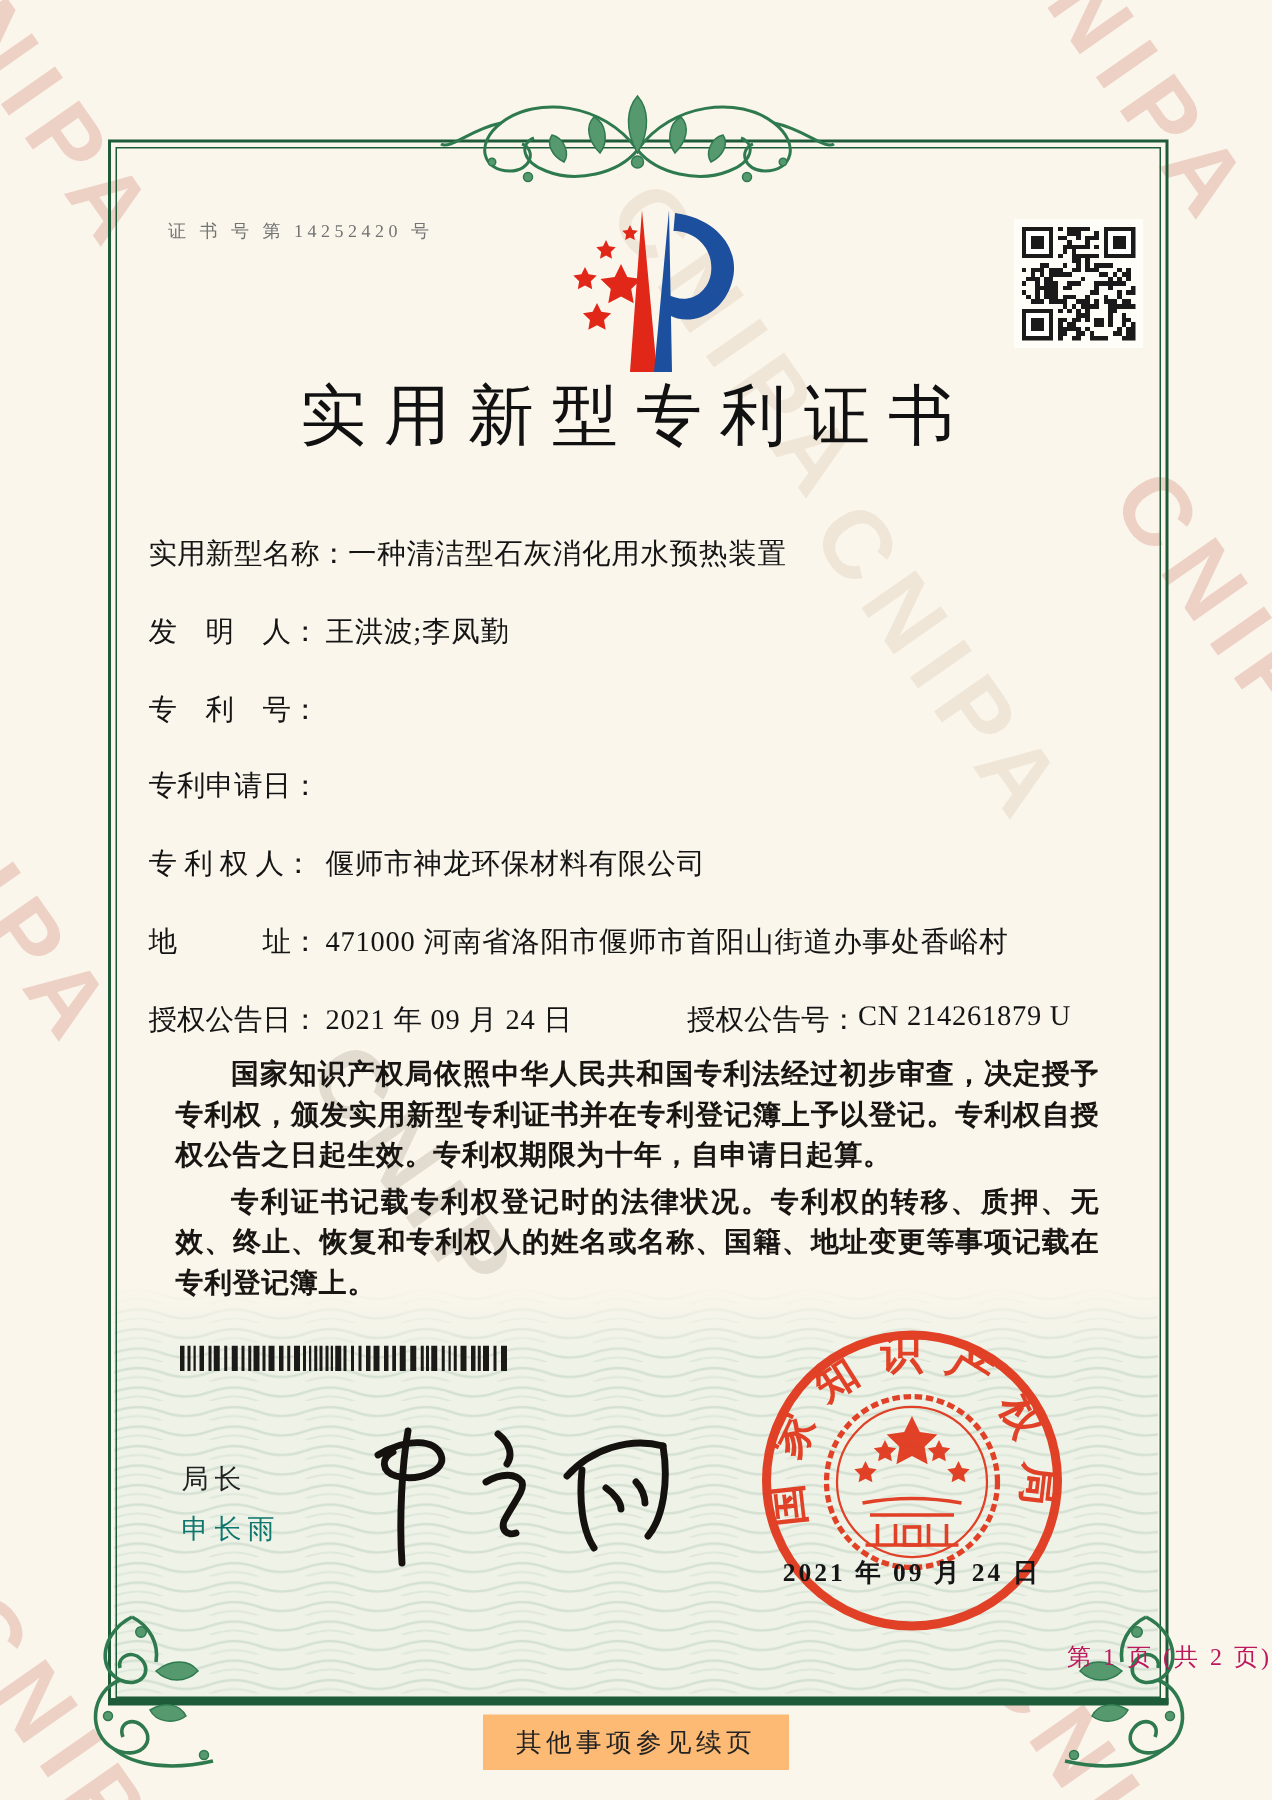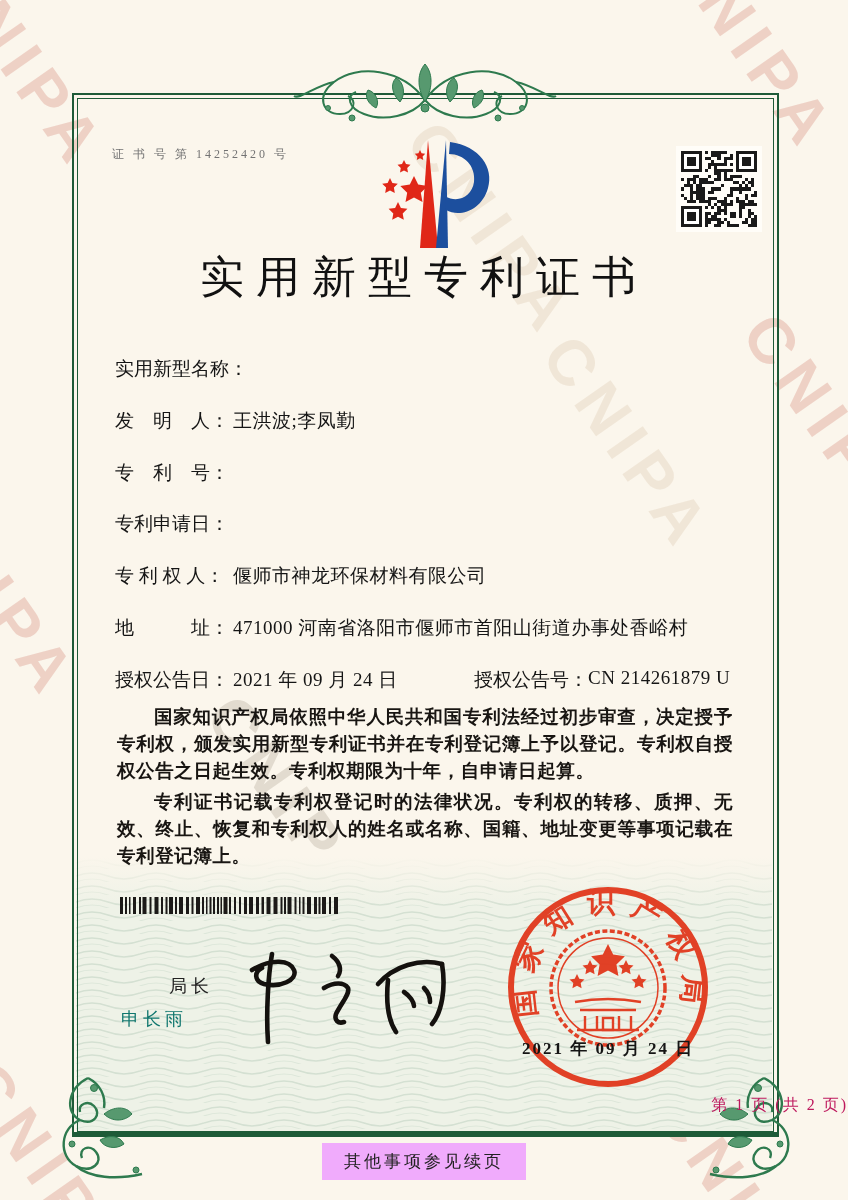--- a/index.html
+++ b/index.html
@@ -27,45 +27,45 @@
 
   
   .cert-no{position:absolute;left:112px;top:146px;font-size:12px;letter-spacing:3px;color:#737373;}
   .logo{position:absolute;left:362px;top:138px;}
   .qr-box{position:absolute;left:676px;top:146px;width:86px;height:86px;background:#fffdf8;
           display:flex;align-items:center;justify-content:center;}
   .title{position:absolute;left:0;right:0;top:248px;text-align:center;font-size:44px;
          font-weight:normal;letter-spacing:12px;color:#111;}
 
   
-  .row{position:absolute;left:115px;right:100px;font-size:19px;display:flex;color:#151515;}
+  .row{position:absolute;left:99px;right:100px;font-size:19px;display:flex;color:#151515;}
   .row .lab{flex:0 0 118px;white-space:nowrap;}
   .row .val{letter-spacing:0.5px;}
   .row .lab2{margin-left:44px;white-space:nowrap;text-align:right;}
   .r1{top:356px}.r2{top:408px}.r3{top:460px}.r4{top:511px}.r5{top:563px}.r6{top:615px}.r7{top:667px}
   .r7 .val{flex:0 0 197px;}
 
   .paras{position:absolute;left:113px;width:624px;top:700px;font-size:18.5px;
          line-height:27px;letter-spacing:0.6px;color:#181512;}
   .paras p{margin:4px;text-indent:2em;text-align:justify;font-weight:bold;}
 
   
   .barcode{position:absolute;left:120px;top:897px;}
   .director-title{position:absolute;left:121px;top:974px;font-size:18px;letter-spacing:4px;
-      font-family:"Liberation Sans","DejaVu Sans",sans-serif;color:#222;margin-left:48px;}
+      font-family:"Liberation Sans","DejaVu Sans",sans-serif;color:#222;}
   .director-name{position:absolute;left:121px;top:1007px;font-size:18px;letter-spacing:4px;
       font-family:"Liberation Sans","DejaVu Sans",sans-serif;color:#0f766e;}
   .signature{position:absolute;left:228px;top:936px;}
   .seal{position:absolute;left:505px;top:884px;}
   .seal-date{position:absolute;left:505px;width:206px;top:1037px;text-align:center;
              font-size:17px;letter-spacing:2px;color:#151515;font-weight:bold;}
   .page-info{position:absolute;left:0;right:0;top:1095px;text-align:right;font-size:16px;
              letter-spacing:2px;color:#be185d;}
   .footer-note{position:absolute;left:50%;transform:translateX(-50%);top:1143px;
-               background:#f0abfc;padding:7px 22px;font-size:17px;letter-spacing:3px;color:#222;}
+               background:#fdba74;padding:7px 22px;font-size:17px;letter-spacing:3px;color:#222;}
 </style>
 </head>
 <body>
 
 <div class="page">
 
   <div class="wm wm-pink" style="left:-18px;top:-60px;">CNIPA</div>
   <div class="wm wm-pink" style="left:712px;top:-78px;">CNIPA</div>
   <div class="wm wm-pink" style="left:788px;top:300px;">CNIPA</div>
   <div class="wm wm-pink" style="left:-46px;top:470px;">CNIPA</div>
@@ -390,20 +390,21 @@
           <rect x="1" y="19" width="5" height="5" fill="#fff"></rect>
           <rect x="2" y="20" width="3" height="3" fill="#1a1a1a"></rect>
         </g>
       </svg>
   </div>
 
   <div class="title">实用新型专利证书</div>
 
   <div class="row r1">
     <span class="lab">实用新型名称：</span>
+    <span class="val">一种清洁型石灰消化用水预热装置</span>
   </div>
   <div class="row r2">
     <span class="lab">发　明　人：</span>
     <span class="val">王洪波;李凤勤</span>
   </div>
   <div class="row r3">
     <span class="lab">专　利　号：</span>
   </div>
   <div class="row r4">
     <span class="lab">专利申请日：</span>

